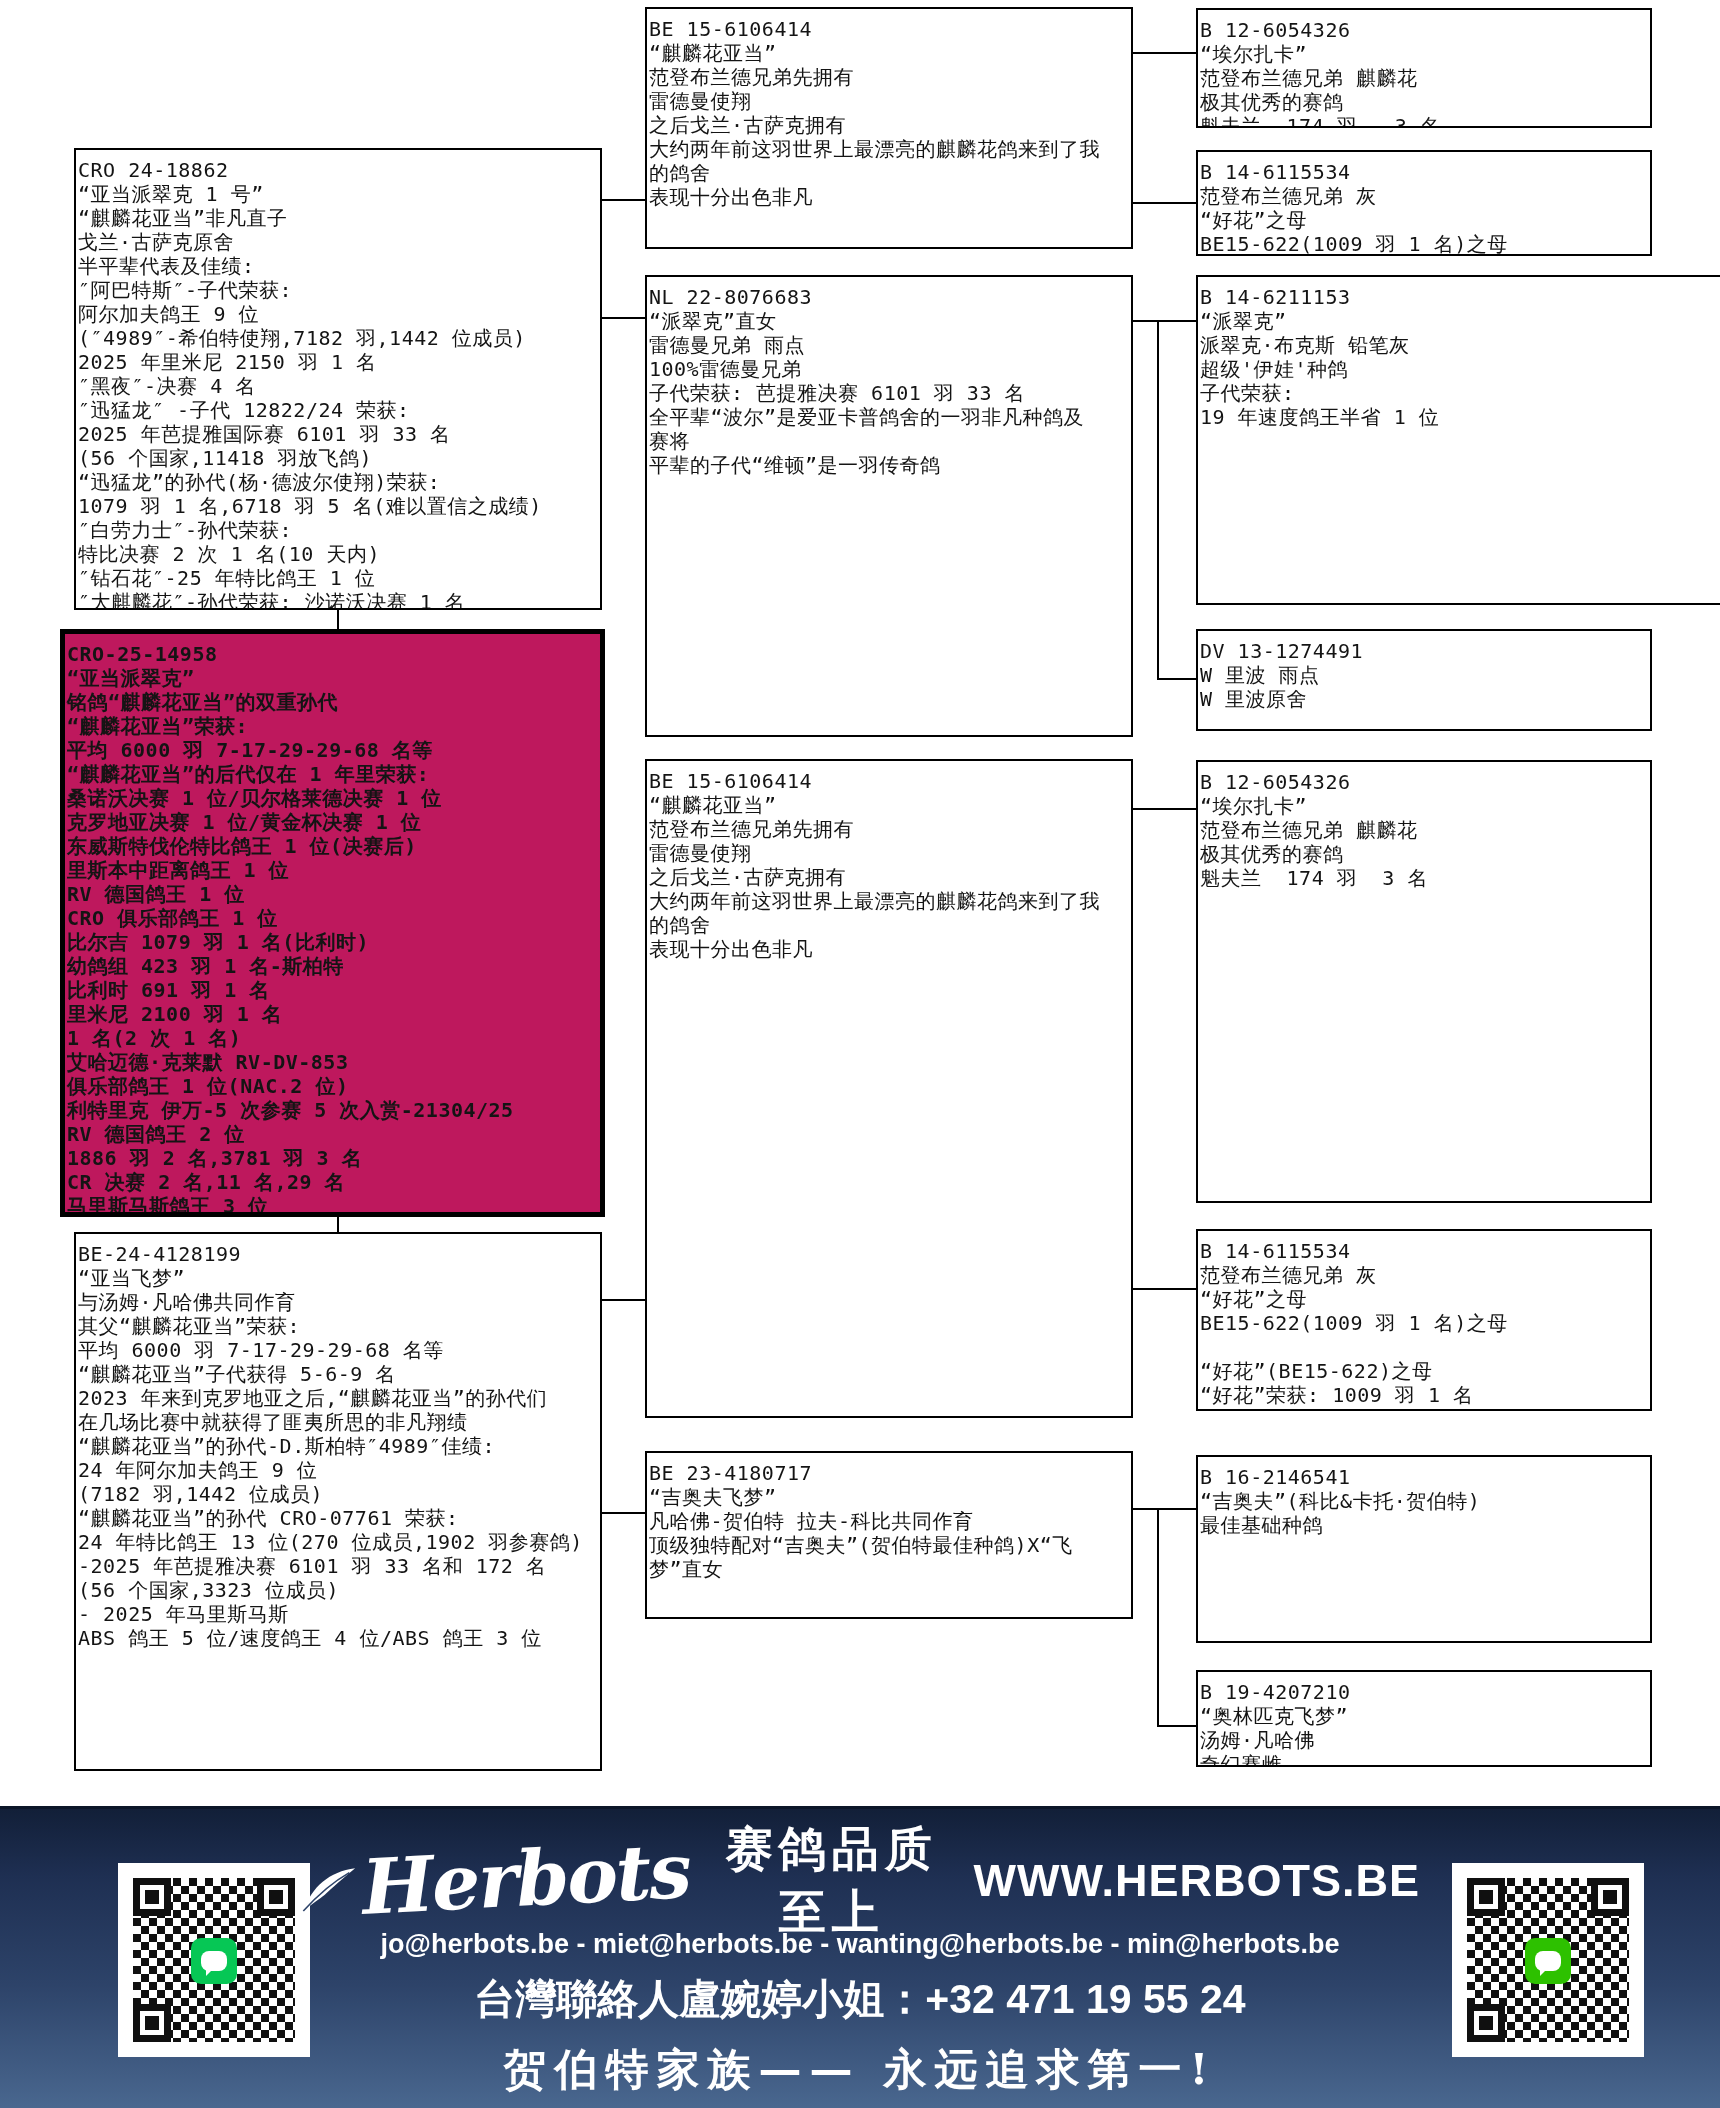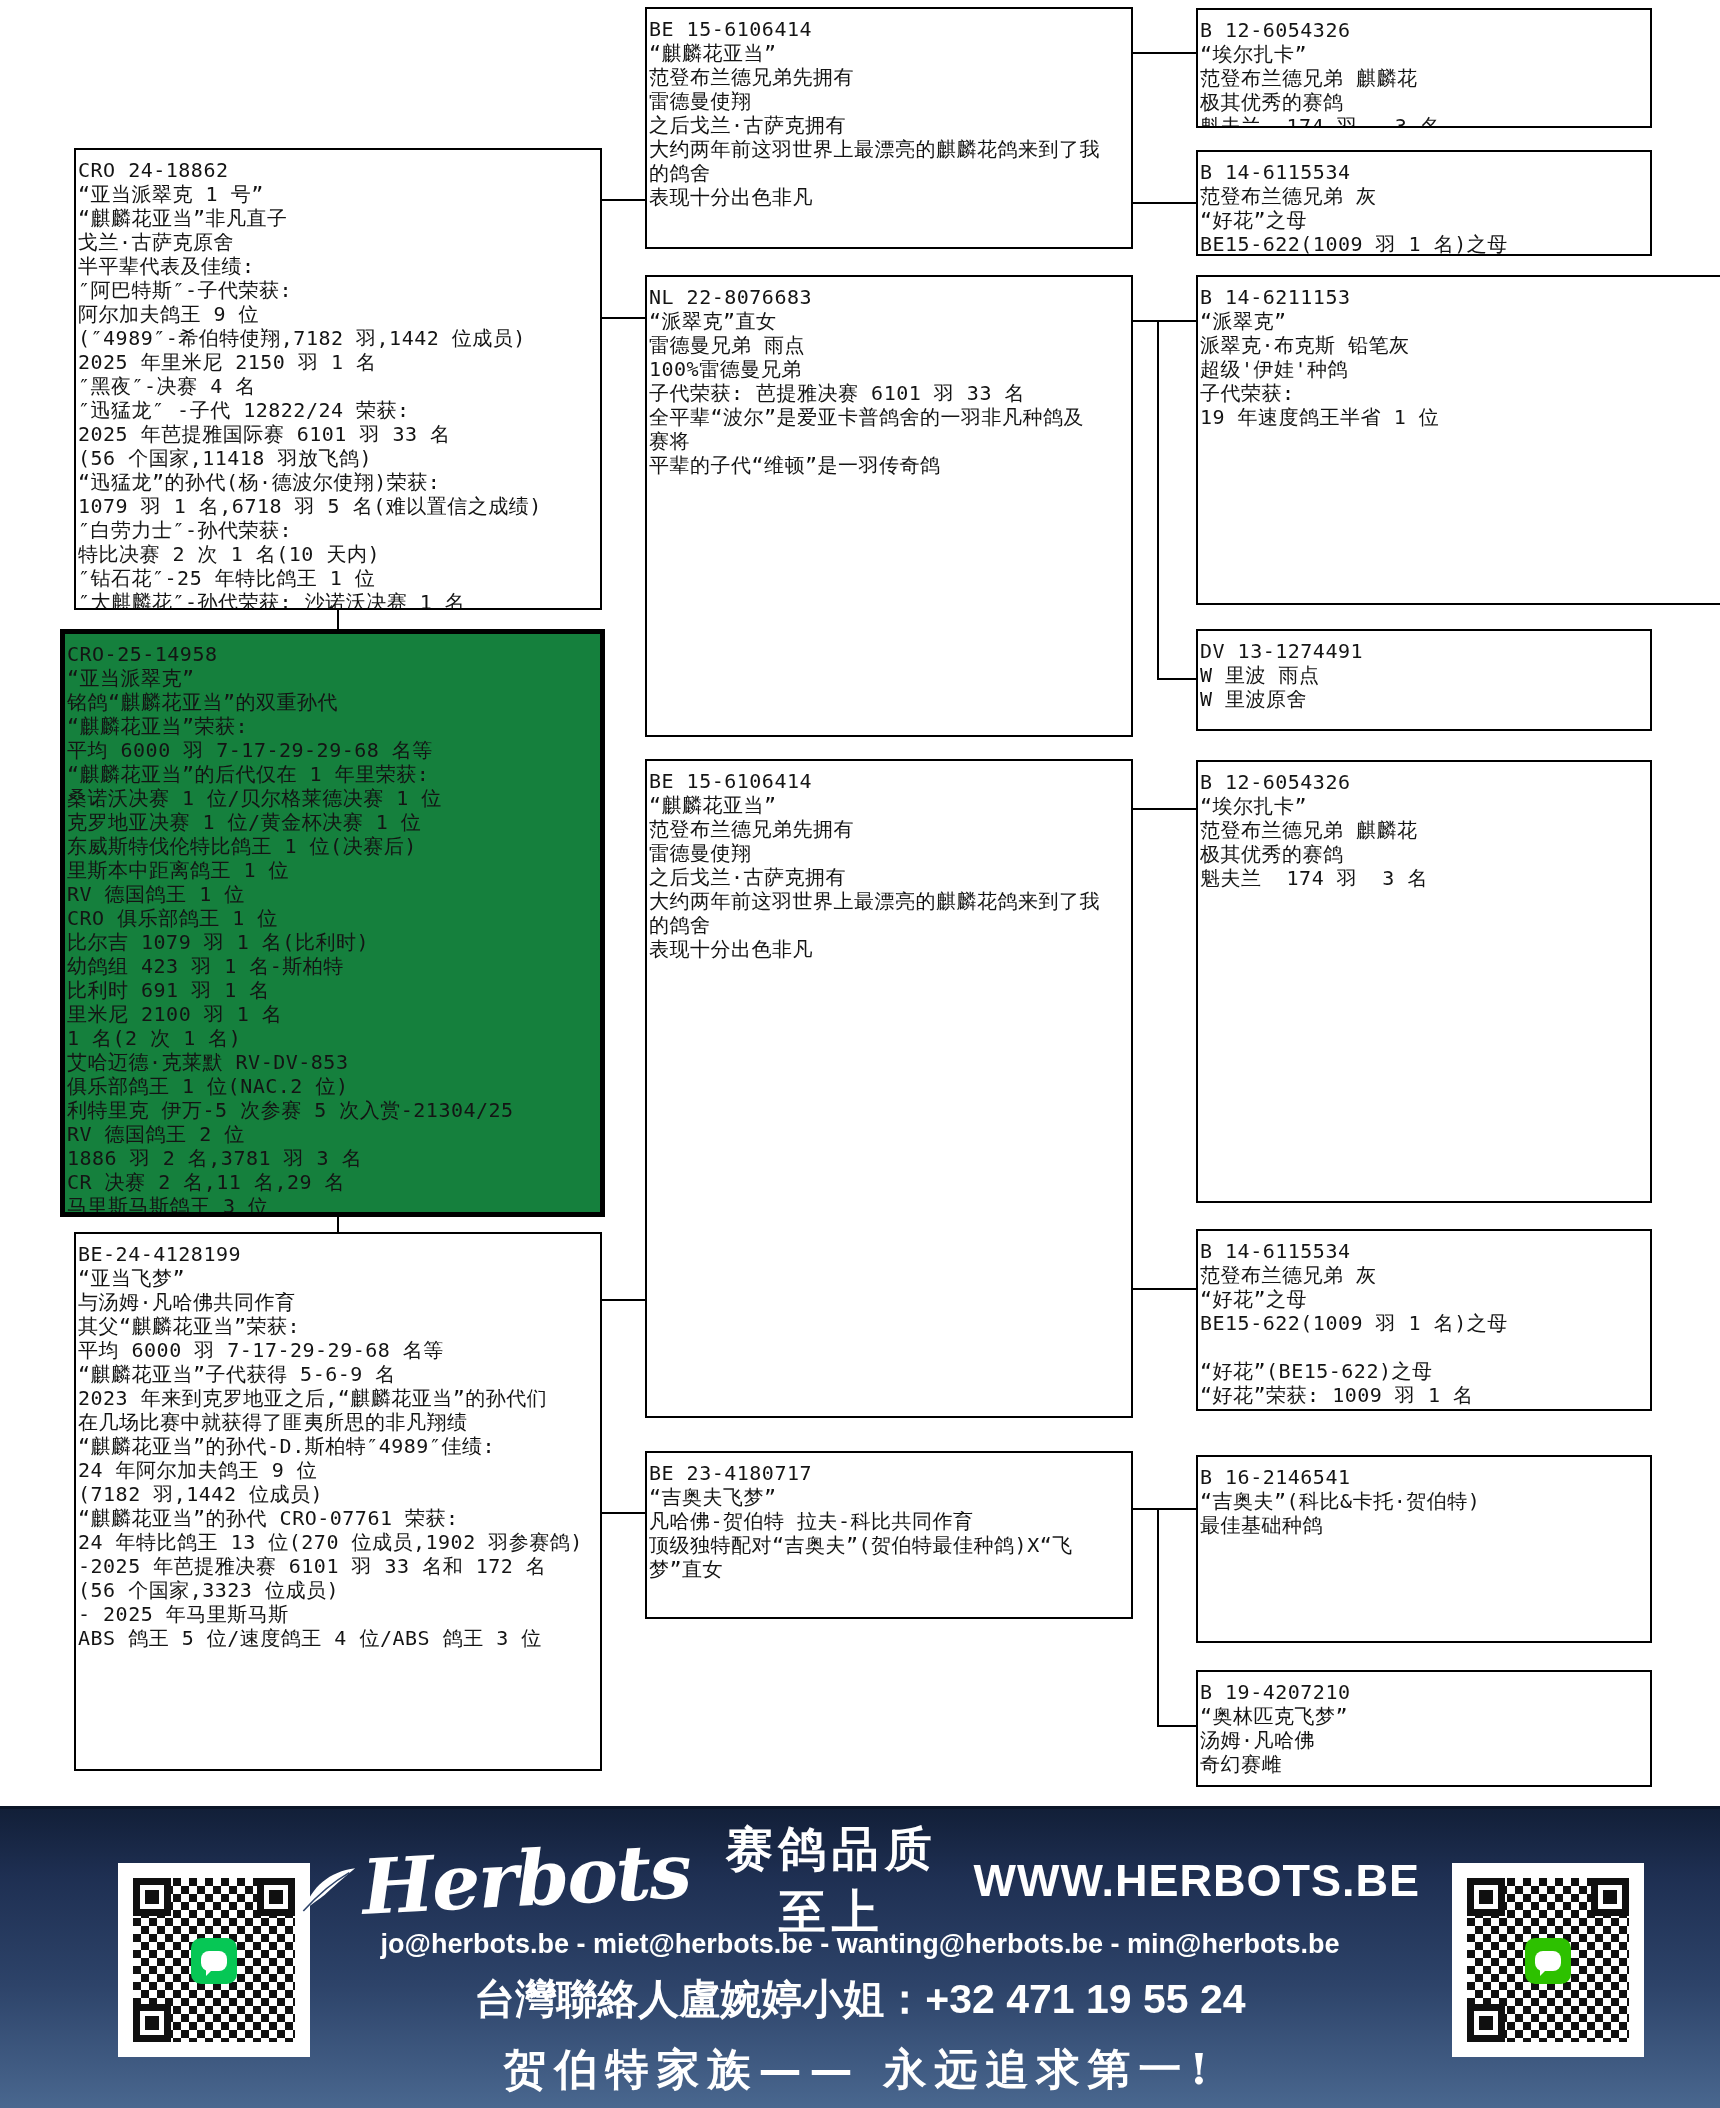--- a/index.html
+++ b/index.html
@@ -2,36 +2,36 @@
 <html><head>
 <meta charset="utf-8">
 <style>
   html,body{margin:0;padding:0;background:#888;}
   .page{position:relative;width:1720px;height:2108px;background:#ffffff;overflow:hidden;
         font-family:"DejaVu Sans Mono","Liberation Mono",monospace;color:#141414;}
   
   .pbox{position:absolute;box-sizing:border-box;border:2px solid #000;background:#fff;
         padding:8px 6px 0 2px;overflow:hidden;}
   .pbox .ln{font-size:20px;line-height:24px;white-space:pre;letter-spacing:0.5px;}
-  #bS{border-width:5px;background:#15803d;}
+  #bS{border-width:5px;background:#be185d;font-weight:bold;}
   #bA{left:74px;top:148px;width:528px;height:462px;}
   #bS{left:60px;top:629px;width:545px;height:588px;}
   #bB{left:74px;top:1232px;width:528px;height:539px;}
   #m1{left:645px;top:7px;width:488px;height:242px;}
   #m2{left:645px;top:275px;width:488px;height:462px;}
   #m3{left:645px;top:759px;width:488px;height:659px;}
   #m4{left:645px;top:1451px;width:488px;height:168px;}
   #r1{left:1196px;top:8px;width:456px;height:120px;}
   #r2{left:1196px;top:150px;width:456px;height:106px;}
   #r3{left:1196px;top:275px;width:548px;height:330px;}
   #r4{left:1196px;top:629px;width:456px;height:102px;}
   #r5{left:1196px;top:760px;width:456px;height:443px;}
   #r6{left:1196px;top:1229px;width:456px;height:182px;}
   #r7{left:1196px;top:1455px;width:456px;height:188px;}
-  #r8{left:1196px;top:1670px;width:456px;height:117px;}
+  #r8{left:1196px;top:1670px;width:456px;height:97px;}
   
   .conn{position:absolute;background:#000;}
   #c1{left:601px;top:199px;width:44px;height:2px;}
   #c2{left:601px;top:317px;width:44px;height:2px;}
   #c3{left:337px;top:610px;width:2px;height:21px;}
   #c4{left:337px;top:1215px;width:2px;height:18px;}
   #c5{left:601px;top:1299px;width:44px;height:2px;}
   #c6{left:601px;top:1512px;width:44px;height:2px;}
   #c7{left:1133px;top:52px;width:63px;height:2px;}
   #c8{left:1133px;top:202px;width:63px;height:2px;}

